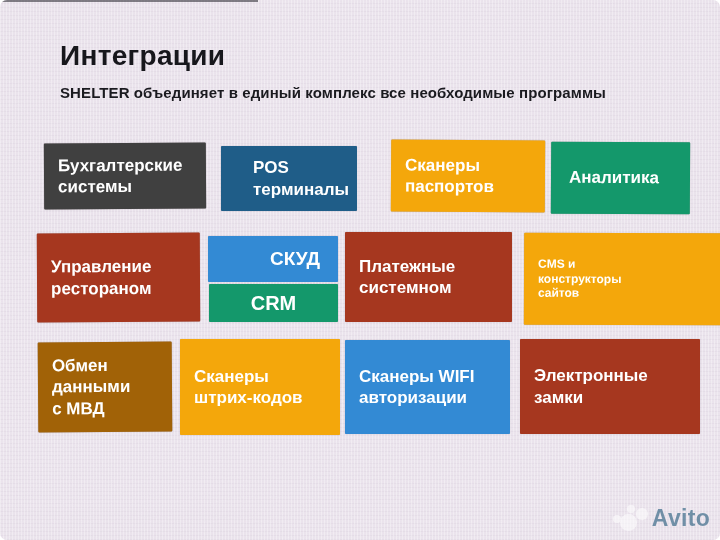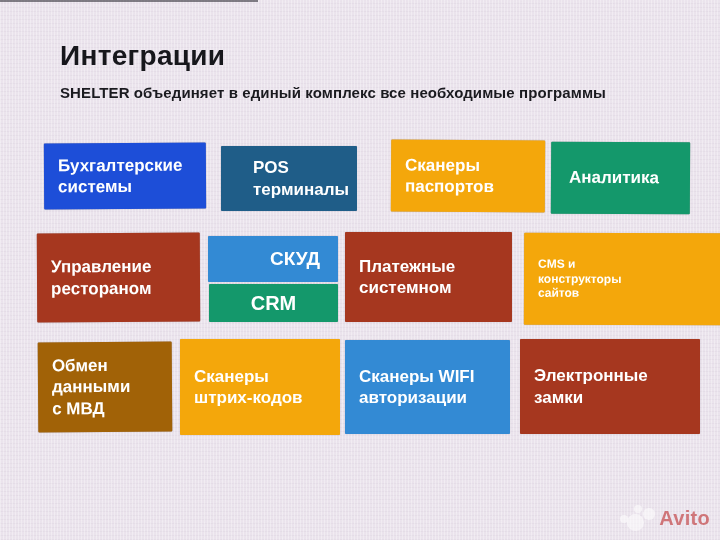--- a/index.html
+++ b/index.html
@@ -56,43 +56,43 @@
   .watermark{
     position:absolute;right:10px;bottom:8px;z-index:5;
     display:flex;align-items:center;gap:3px;opacity:.55;
   }
   .wm-logo{position:relative;width:36px;height:28px;}
   .wm-logo i{position:absolute;display:block;border-radius:50%;background:#fff;}
   .wm-c1{width:8px;height:8px;left:0;top:11px;}
   .wm-c2{width:17px;height:17px;left:7px;top:10px;}
   .wm-c3{width:8px;height:8px;left:14px;top:1px;}
   .wm-c4{width:12px;height:12px;left:23px;top:4px;}
-  .wm-text{color:#b91c1c;font-size:20px;font-weight:700;letter-spacing:.3px;}
+  .wm-text{color:#0c4a6e;font-size:23px;font-weight:700;letter-spacing:.3px;}
 </style>
 </head>
 <body>
 
-<div class="slide" style="background-color: rgb(236, 229, 238);">
+<div class="slide" style="background-color: rgb(236, 229, 238); border-radius: 7px;">
 
   <svg class="noise" width="720" height="540" xmlns="http://www.w3.org/2000/svg">
     <filter id="grain">
       <feTurbulence type="fractalNoise" baseFrequency="0.85" numOctaves="2" seed="7"></feTurbulence>
       <feColorMatrix type="matrix" values="0 0 0 0 0.55  0 0 0 0 0.48  0 0 0 0 0.55  0 0 0 0.14 0"></feColorMatrix>
     </filter>
     <rect width="720" height="540" filter="url(#grain)"></rect>
   </svg>
 
   <div class="edge-line"></div>
 
   <div class="header">
     <h1 class="title">Интеграции</h1>
     <p class="subtitle">SHELTER объединяет в единый комплекс все необходимые программы</p>
   </div>
 
-  <div class="tile t-accounting" style="background-color: #1d4ed8;">
+  <div class="tile t-accounting" style="background-color: #404040;">
     <span class="tile-label">Бухгалтерские
 системы</span>
   </div>
   <div class="tile t-pos" style="background-color: rgb(31, 93, 136); padding-left: 32px;">
     <span class="tile-label">POS
 терминалы</span>
   </div>
   <div class="tile t-passport" style="background-color: rgb(244, 167, 11);">
     <span class="tile-label">Сканеры
 паспортов</span>

